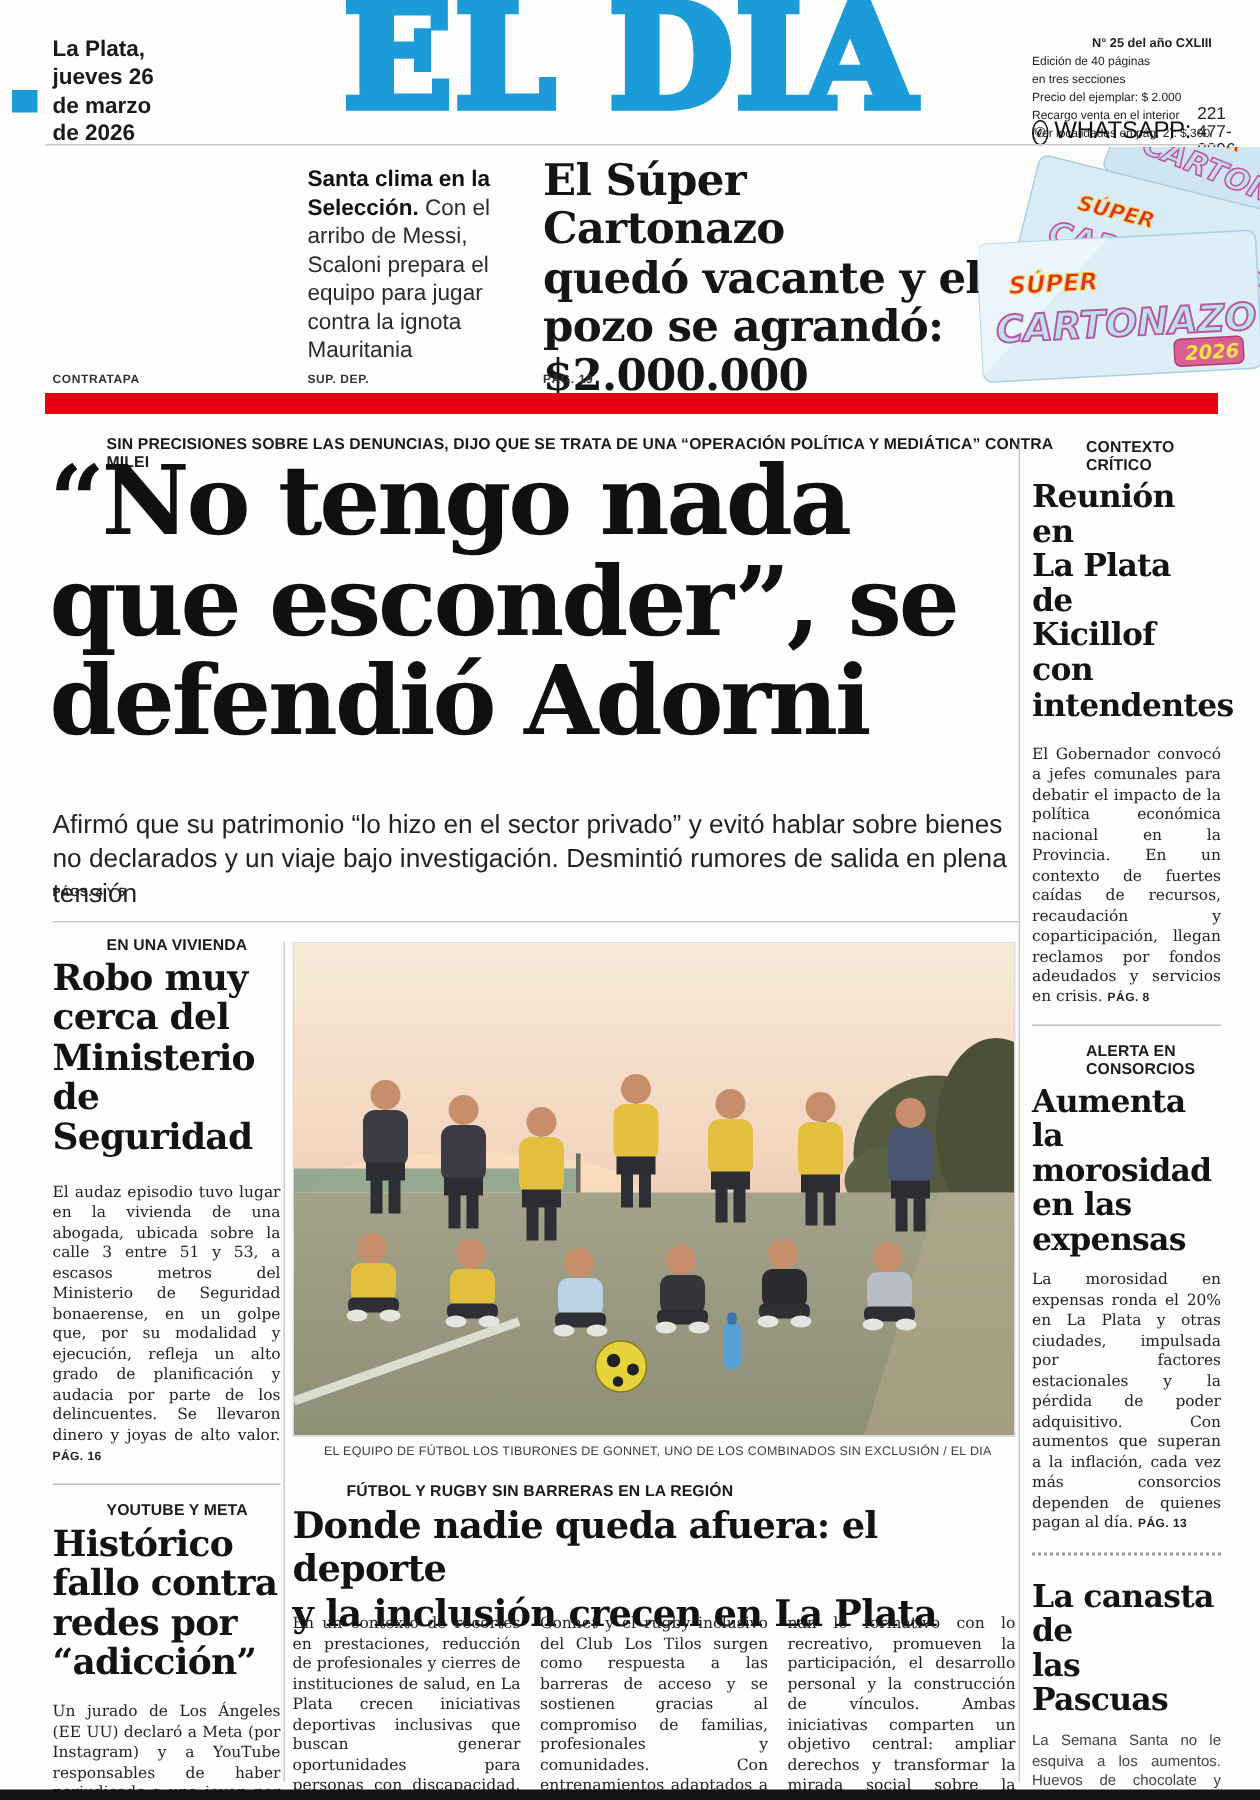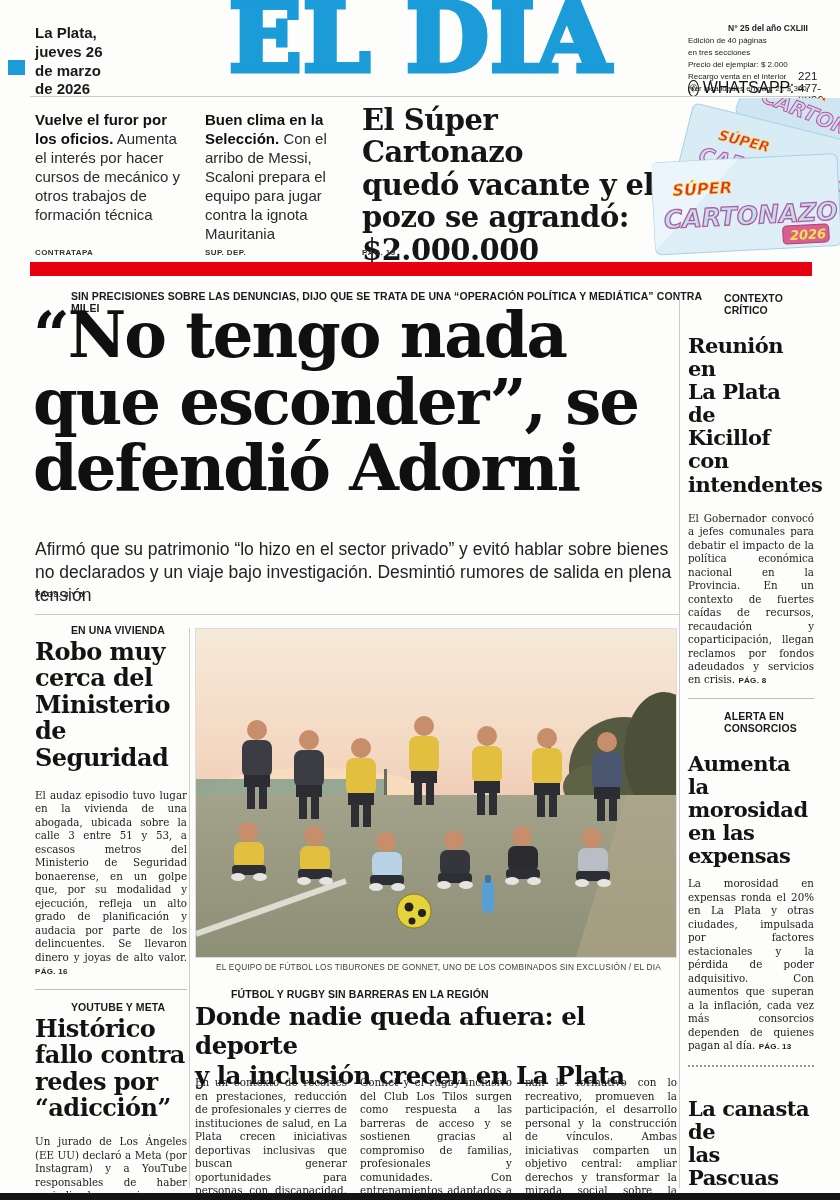--- a/index.html
+++ b/index.html
@@ -31,21 +31,21 @@
   
   .kicker{font-size:10.5px;font-weight:bold;color:#1a1a1a;letter-spacing:0.1px;margin-left:36px;}
   .lead-head{font-family:"DejaVu Serif",serif;font-weight:bold;font-size:64px;line-height:1.04;
       letter-spacing:-2px;color:#101010;}
   .lead-sub{font-size:17.5px;line-height:1.32;color:#222;}
   .pref{font-size:8px;font-weight:bold;font-family:"Liberation Sans",sans-serif;color:#222;
       letter-spacing:0.3px;white-space:nowrap;}
   
   .rail{display:flex;flex-direction:column;}
   .rail-head{font-family:"DejaVu Serif",serif;font-weight:bold;color:#131313;letter-spacing:-0.5px;}
-  .rh-r{font-size:21px;line-height:1.1;margin:18px 0 10px 0;}
+  .rh-r{font-size:21px;line-height:1.1;margin:3px 0 10px 0;}
   .rh-l{font-size:24px;line-height:1.1;margin:3px 0 12px 0;}
   .rail-body{font-family:"DejaVu Serif",serif;font-size:10.3px;line-height:1.31;color:#222;
       text-align:justify;margin:0;}
   .rail-body.sans{font-family:"Liberation Sans",sans-serif;font-size:10px;line-height:1.35;color:#444;}
   .div-solid{border-top:1px solid #bbb;margin:11px 0;}
   .div-dot{border-top:2px dotted #9a9a9a;margin:12px 0;}
   
   .caption{font-size:8.3px;color:#3d3d3d;letter-spacing:0.2px;}
   .feat-head{font-family:"DejaVu Serif",serif;font-weight:bold;font-size:24.5px;line-height:1.2;
       letter-spacing:-0.5px;color:#121212;}
@@ -75,28 +75,24 @@
 Recargo venta en el interior
 (ver localidades en pág. 2): $ 300</div>
   </div>
   <div class="abs wa">
     <span class="wa-icon">✆</span>
     <span class="wa-label">WHATSAPP:</span>
     <span class="wa-num">221 477-9896</span>
   </div>
   <div class="abs hl" style="left:30px;top:96px;width:782px;"></div>
 
-  <div class="abs teaser" style="left:35px;top:110px;width:152px;">
-    <b>Vuelve el furor por los oficios.</b>
-    <span>Aumenta el interés por hacer cursos de mecánico y otros trabajos de formación técnica</span>
-  </div>
   <div class="abs foot" style="left:35px;top:248px;">CONTRATAPA</div>
 
   <div class="abs teaser" style="left:205px;top:110px;width:150px;">
-    <b>Buen clima en la Selección.</b>
+    <b>Santa clima en la Selección.</b>
     <span>Con el arribo de Messi, Scaloni prepara el equipo para jugar contra la ignota Mauritania</span>
   </div>
   <div class="abs foot" style="left:205px;top:248px;">SUP. DEP.</div>
 
   <div class="abs t3 pre" style="left:362px;top:104px;width:296px;">El Súper Cartonazo
 quedó vacante y el
 pozo se agrandó:
 $2.000.000</div>
   <div class="abs foot" style="left:362px;top:248px;">PÁG. 19</div>
 

